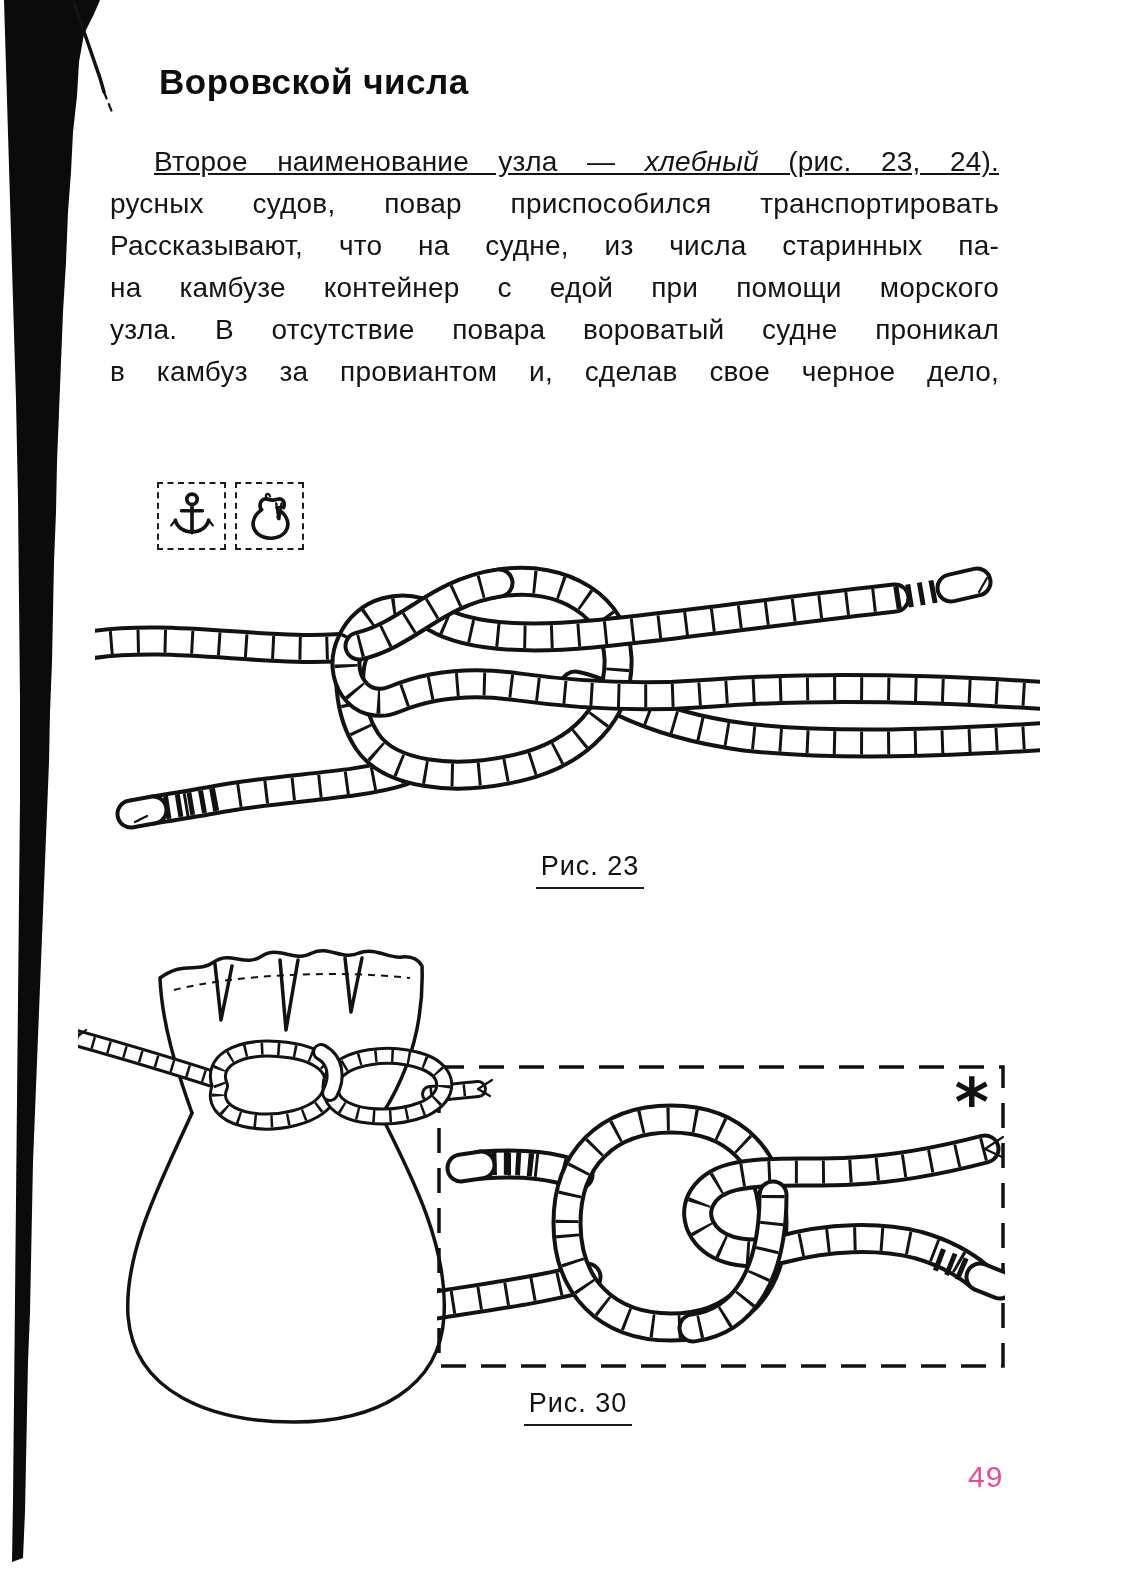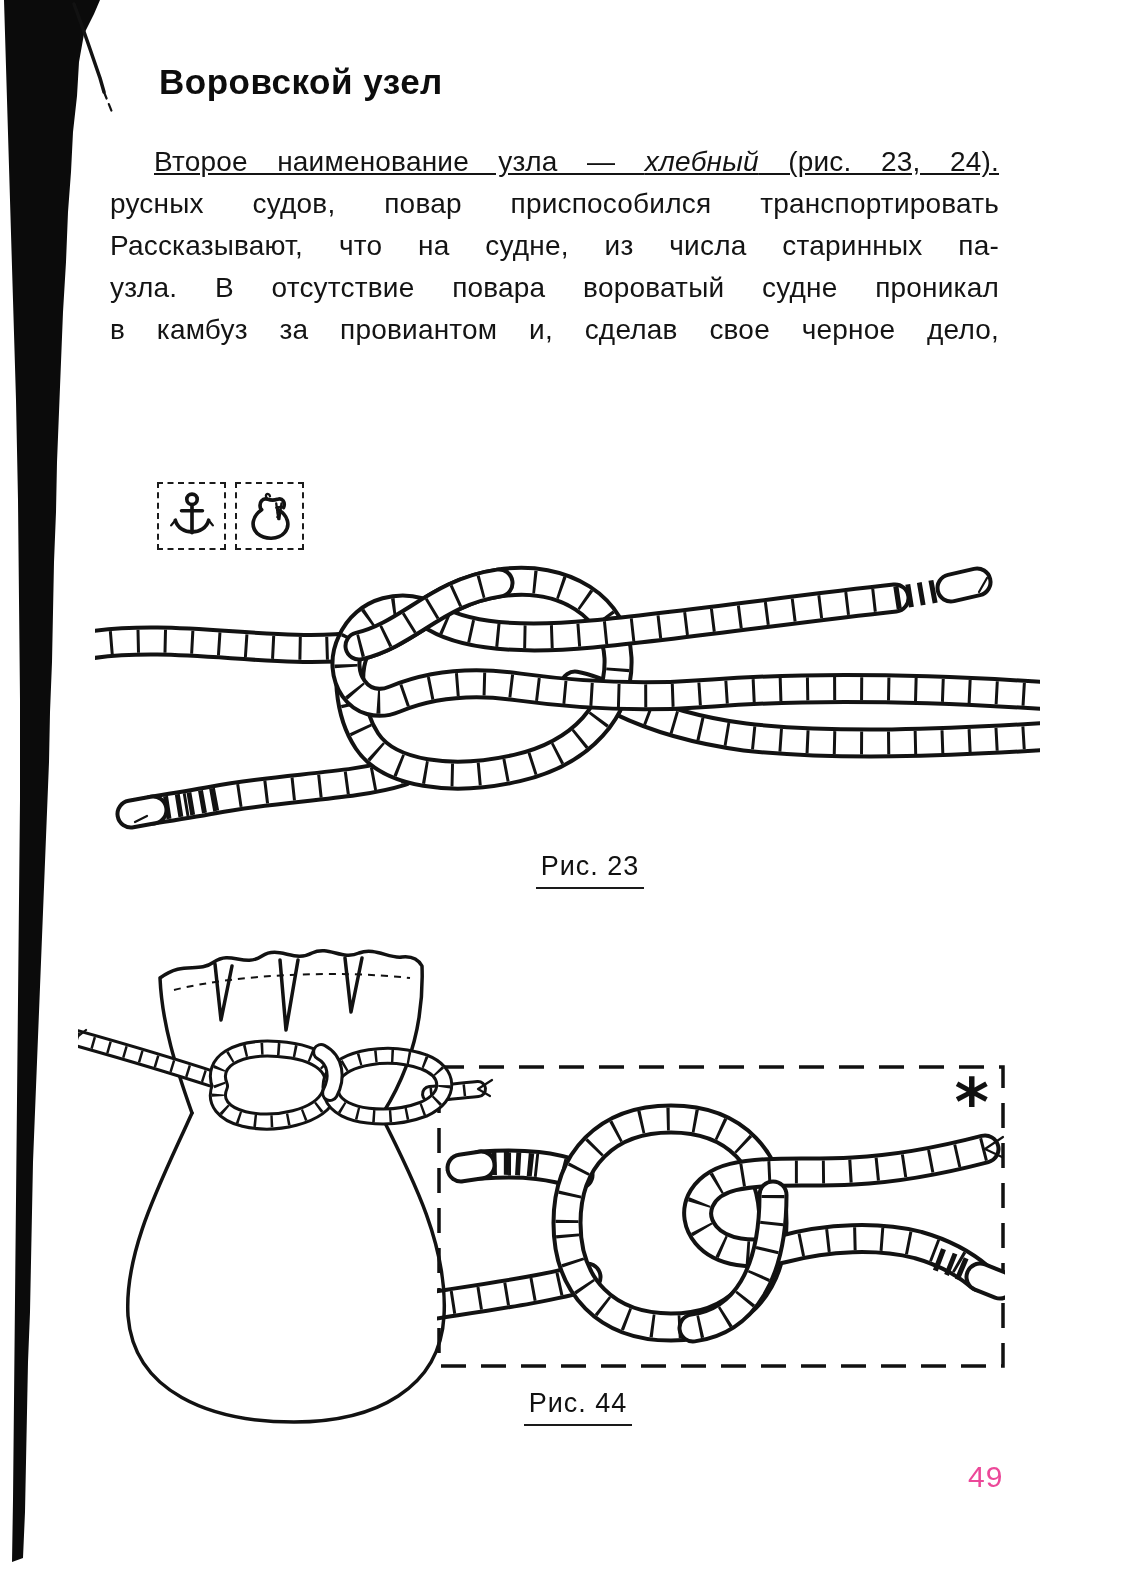--- a/index.html
+++ b/index.html
@@ -82,26 +82,27 @@
     <path fill="#0b0b0b" d="M4,0 L100,0 L94,14 L84,34 L79,62 L77,96 L73,132 L71,172 L68,212 L66,262
       L63,312 L61,362 L59,412 L57,462 L56,512 L54,562 L53,612 L52,662 L50,712 L49,762
       L47,812 L45,862 L43,912 L41,962 L39,1012 L37,1062 L35,1112 L33,1162 L32,1212
       L31,1262 L30,1312 L28,1362 L27,1412 L26,1462 L25,1512 L23,1558 L12,1562
       L13,1500 L14,1400 L15,1300 L16,1200 L17,1100 L18,1000 L19,900 L20,800 L20,700
       L19,600 L18,500 L16,400 L13,300 L10,200 L7,100 Z"></path>
     <path class="ln3" d="M74,4 C83,28 91,52 100,78 L104,92" stroke-width="3"></path>
     <path class="ln2" d="M104,92 L112,112" stroke-dasharray="7 6"></path>
   </svg>
 
-  <h1 class="title">Воровской узел</h1>
+  <h1 class="title">Воровской числа</h1>
 
   <div class="para">
     <div class="pline first"><span>Второе наименование узла — </span><span class="ita">хлебный</span><span> (рис. 23, 24).</span></div>
     <div class="pline">русных судов, повар приспособился транспортировать</div>
     <div class="pline">Рассказывают, что на судне, из числа старинных па-</div>
+    <div class="pline">на камбузе контейнер с едой при помощи морского</div>
     <div class="pline">узла. В отсутствие повара вороватый судне проникал</div>
     <div class="pline">в камбуз за провиантом и, сделав свое черное дело,</div>
   </div>
 
   <div class="icons">
     <div class="iconbox">
       <svg width="46" height="50" viewBox="0 0 44 48">
         <circle cx="22" cy="8" r="5" class="ln3"></circle>
         <path class="ln3" d="M22,13 L22,40"></path>
         <path class="ln3" d="M12,19 L32,19"></path>
@@ -241,19 +242,19 @@
       <path class="s-out" d="M254,150 C266,128 312,122 346,134 C372,144 374,168 346,181 C312,194 262,190 254,168 C252,162 252,156 254,150 Z"></path>
       <path class="s-in" d="M254,150 C266,128 312,122 346,134 C372,144 374,168 346,181 C312,194 262,190 254,168 C252,162 252,156 254,150 Z"></path>
       <path class="s-tw" d="M254,150 C266,128 312,122 346,134 C372,144 374,168 346,181 C312,194 262,190 254,168 C252,162 252,156 254,150 Z"></path>
       <path class="s-out" d="M243,124 C258,132 260,150 252,165"></path>
       <path class="s-in" d="M243,124 C258,132 260,150 252,165"></path>
       <path class="ln2" d="M400,161 L414,152 M400,161 L412,168 M-2,110 L8,102"></path>
     </g>
   </svg>
 
   <div class="caption cap24">
-    <span>Рис. 44</span>
+    <span>Рис. 30</span>
     <div class="cap-rule"></div>
   </div>
 
   <div class="pagenum">49</div>
 
 </div>
 
 </body></html>

